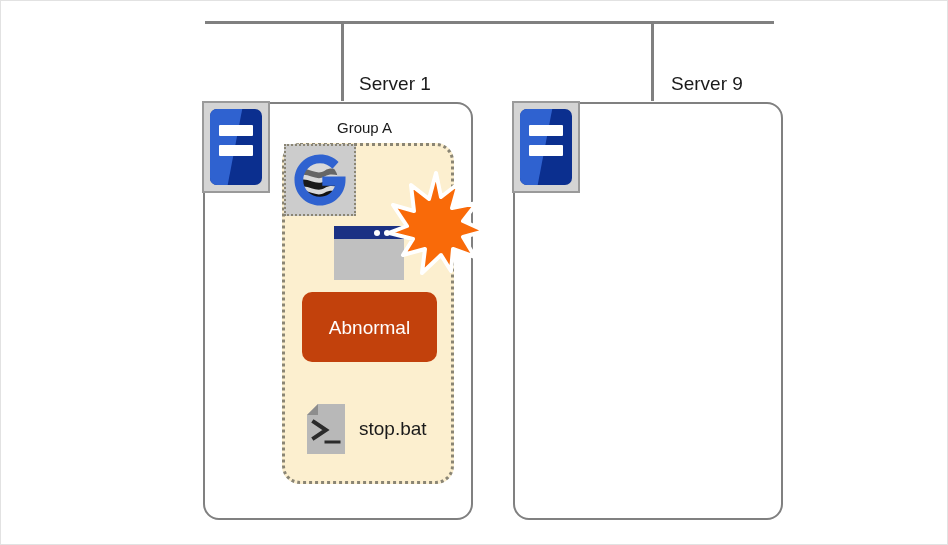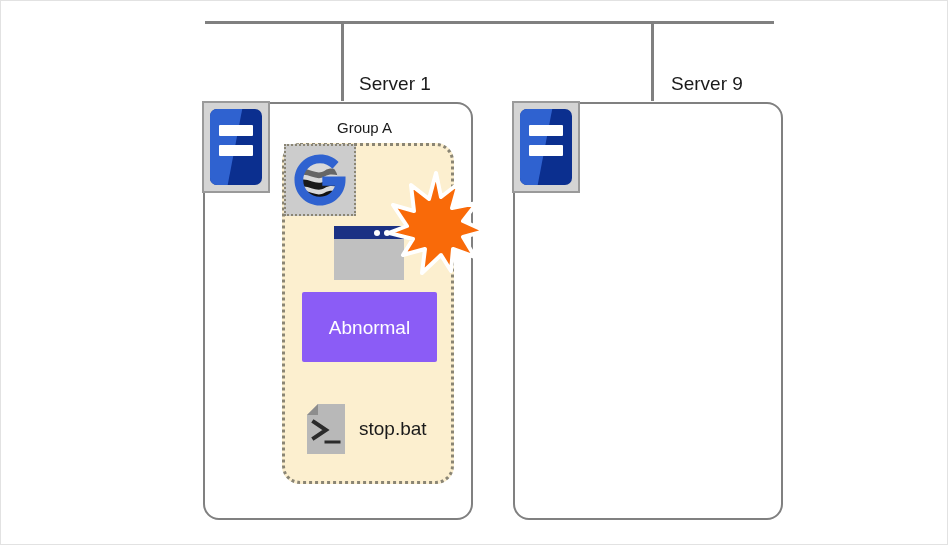--- a/index.html
+++ b/index.html
@@ -142,22 +142,22 @@
 
   
   .burst {
     position: absolute;
     pointer-events: none;
   }
 
   
   .term-badge {
     position: absolute;
-    background: #8b5cf6;
-    border-radius: 2px;
+    background: #c2410c;
+    border-radius: 10px;
     color: #ffffff;
     font-size: 19px;
     line-height: 23px;
     text-align: center;
     display: flex;
     flex-direction: column;
     align-items: center;
     justify-content: center;
     box-sizing: border-box;
   }

